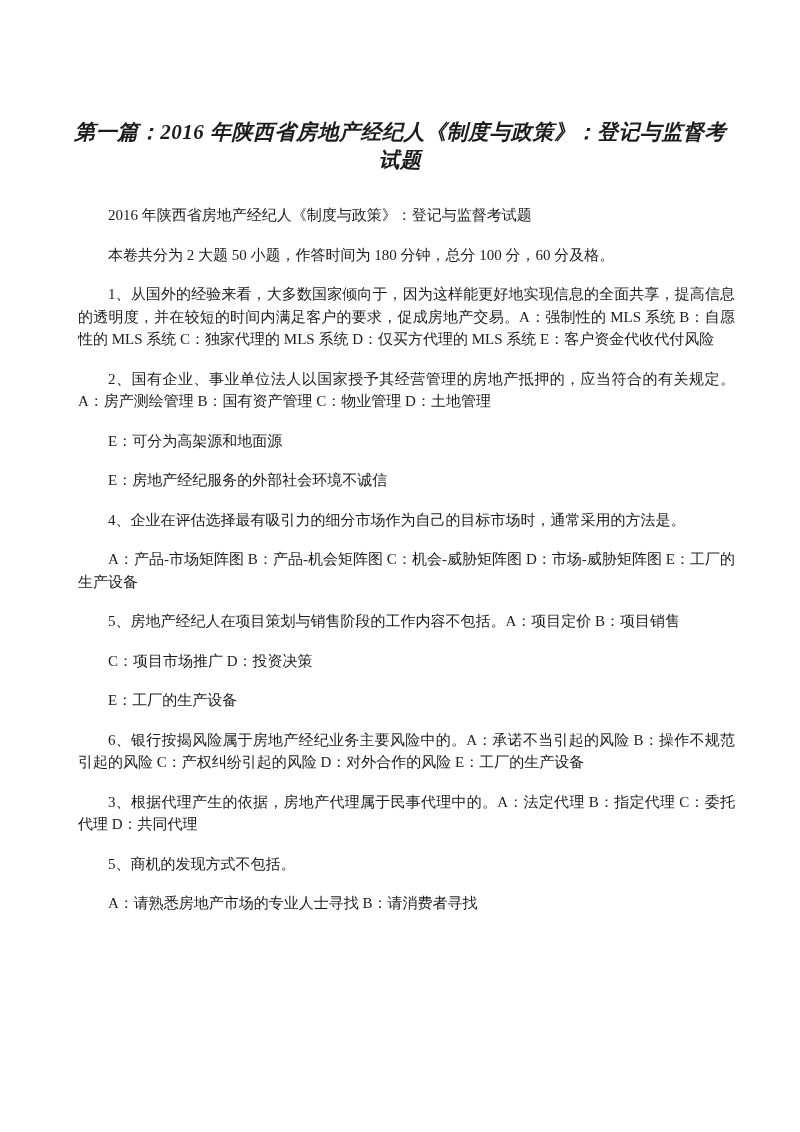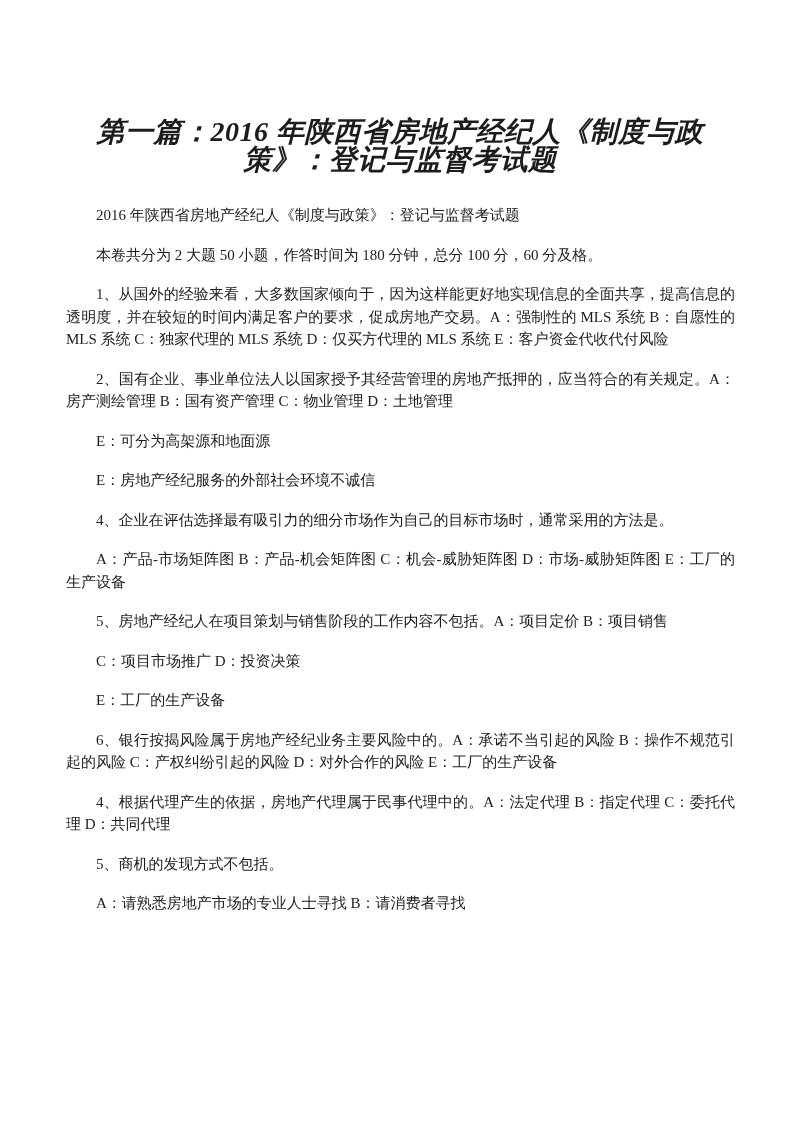--- a/index.html
+++ b/index.html
@@ -15,32 +15,32 @@
     font-family: "Liberation Serif", "DejaVu Serif", serif;
     color: #1c1c1c;
   }
   .page {
     width: 800px;
     height: 1132px;
     padding: 118px 65px 0 65px;
     background: #ffffff;
   }
   .doc-title {
-    font-size: 28px;
+    font-size: 21px;
     font-weight: bold;
     font-style: italic;
     text-align: center;
     line-height: 28px;
     margin: 0 0 30px 0;
     letter-spacing: 0.5px;
   }
   .para {
     font-size: 15px;
     line-height: 22.5px;
-    margin: 0 0 17px 1px;
+    margin: 0 0 17px 13px;
     text-indent: 2em;
     text-align: justify;
     text-justify: inter-ideograph;
     word-break: break-all;
   }
 </style>
 </head>
 <body>
 
 <div class="page">
@@ -51,16 +51,16 @@
   <p class="para">1、从国外的经验来看，大多数国家倾向于，因为这样能更好地实现信息的全面共享，提高信息的透明度，并在较短的时间内满足客户的要求，促成房地产交易。A：强制性的 MLS 系统 B：自愿性的 MLS 系统 C：独家代理的 MLS 系统 D：仅买方代理的 MLS 系统 E：客户资金代收代付风险</p>
   <p class="para">2、国有企业、事业单位法人以国家授予其经营管理的房地产抵押的，应当符合的有关规定。A：房产测绘管理 B：国有资产管理 C：物业管理 D：土地管理</p>
   <p class="para">E：可分为高架源和地面源</p>
   <p class="para">E：房地产经纪服务的外部社会环境不诚信</p>
   <p class="para">4、企业在评估选择最有吸引力的细分市场作为自己的目标市场时，通常采用的方法是。</p>
   <p class="para">A：产品-市场矩阵图 B：产品-机会矩阵图 C：机会-威胁矩阵图 D：市场-威胁矩阵图 E：工厂的生产设备</p>
   <p class="para">5、房地产经纪人在项目策划与销售阶段的工作内容不包括。A：项目定价 B：项目销售</p>
   <p class="para">C：项目市场推广 D：投资决策</p>
   <p class="para">E：工厂的生产设备</p>
   <p class="para">6、银行按揭风险属于房地产经纪业务主要风险中的。A：承诺不当引起的风险 B：操作不规范引起的风险 C：产权纠纷引起的风险 D：对外合作的风险 E：工厂的生产设备</p>
-  <p class="para">4、根据代理产生的依据，房地产代理属于民事代理中的。A：法定代理 B：指定代理 C：委托代理 D：共同代理</p>
+  <p class="para">3、根据代理产生的依据，房地产代理属于民事代理中的。A：法定代理 B：指定代理 C：委托代理 D：共同代理</p>
   <p class="para">5、商机的发现方式不包括。</p>
   <p class="para">A：请熟悉房地产市场的专业人士寻找 B：请消费者寻找</p>
 </div>
 
 </body></html>

